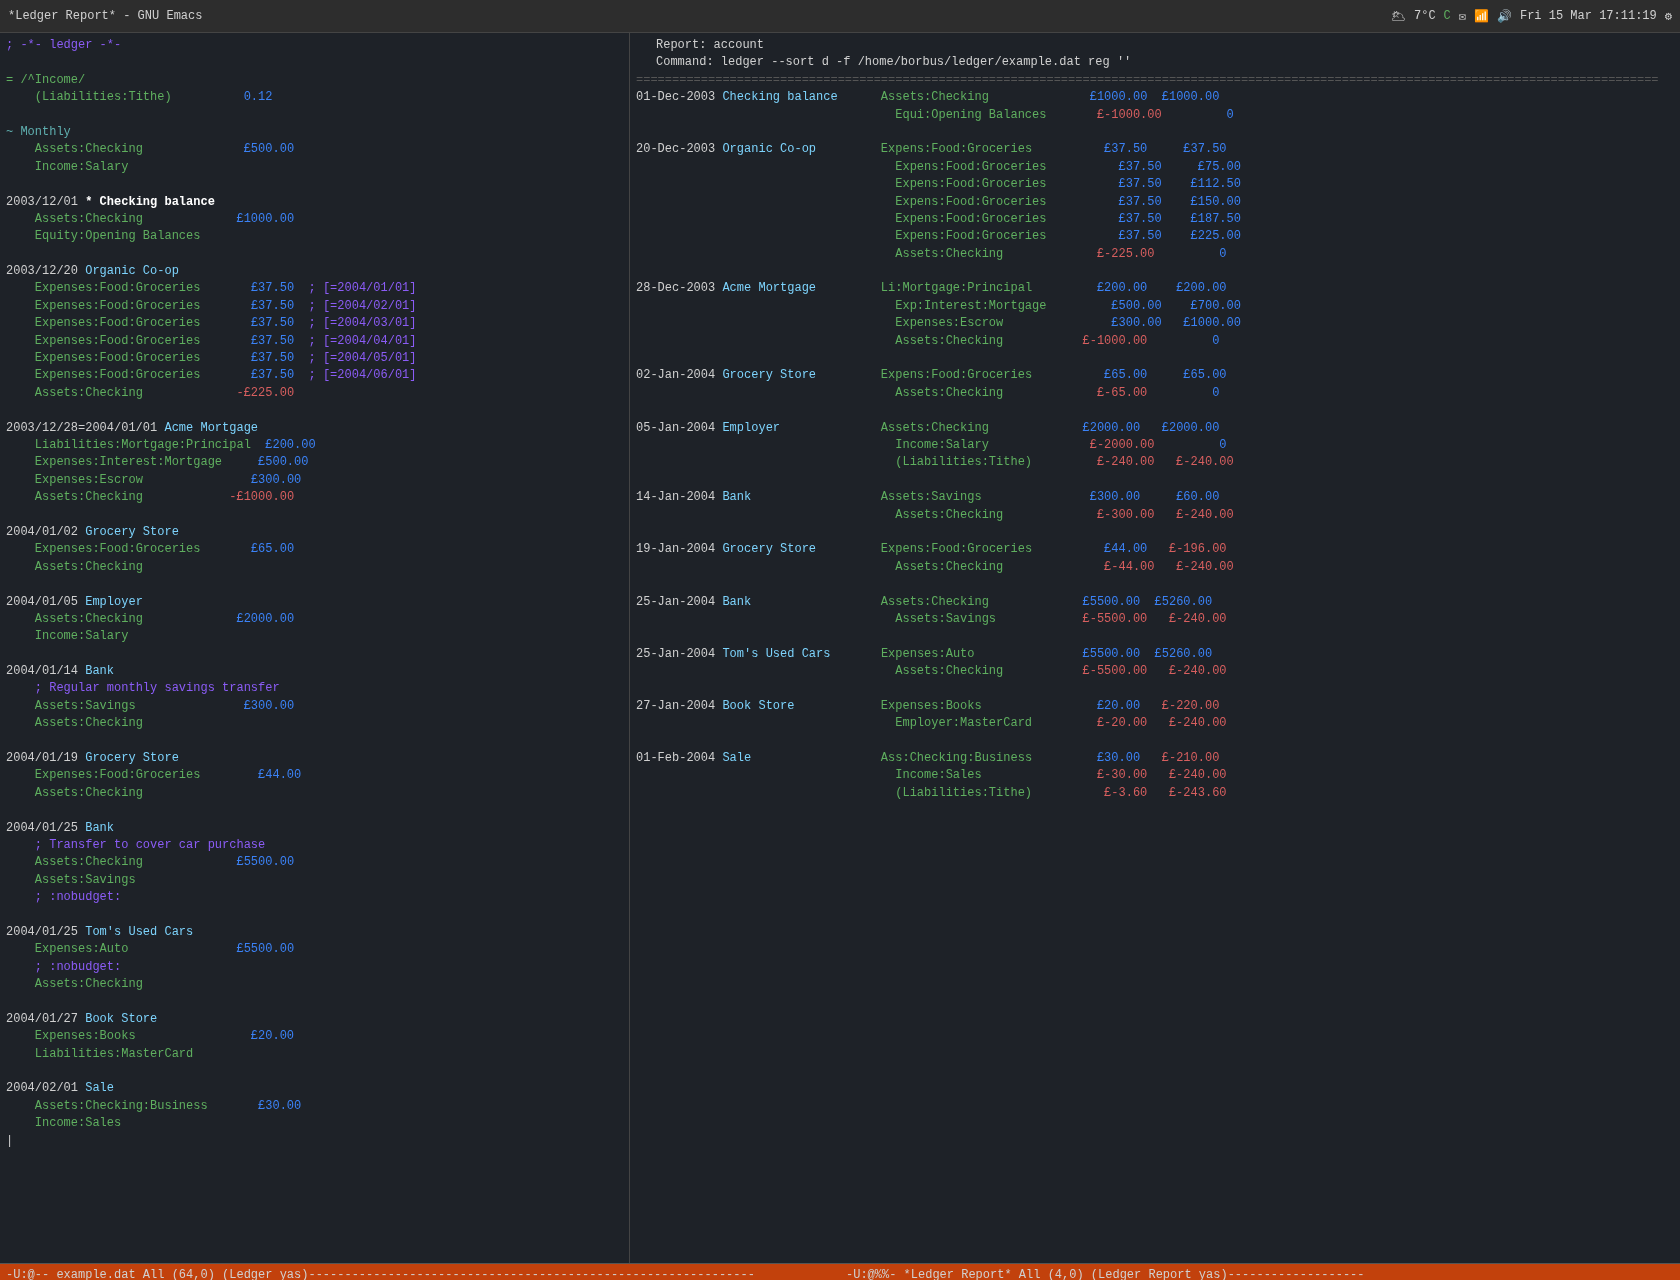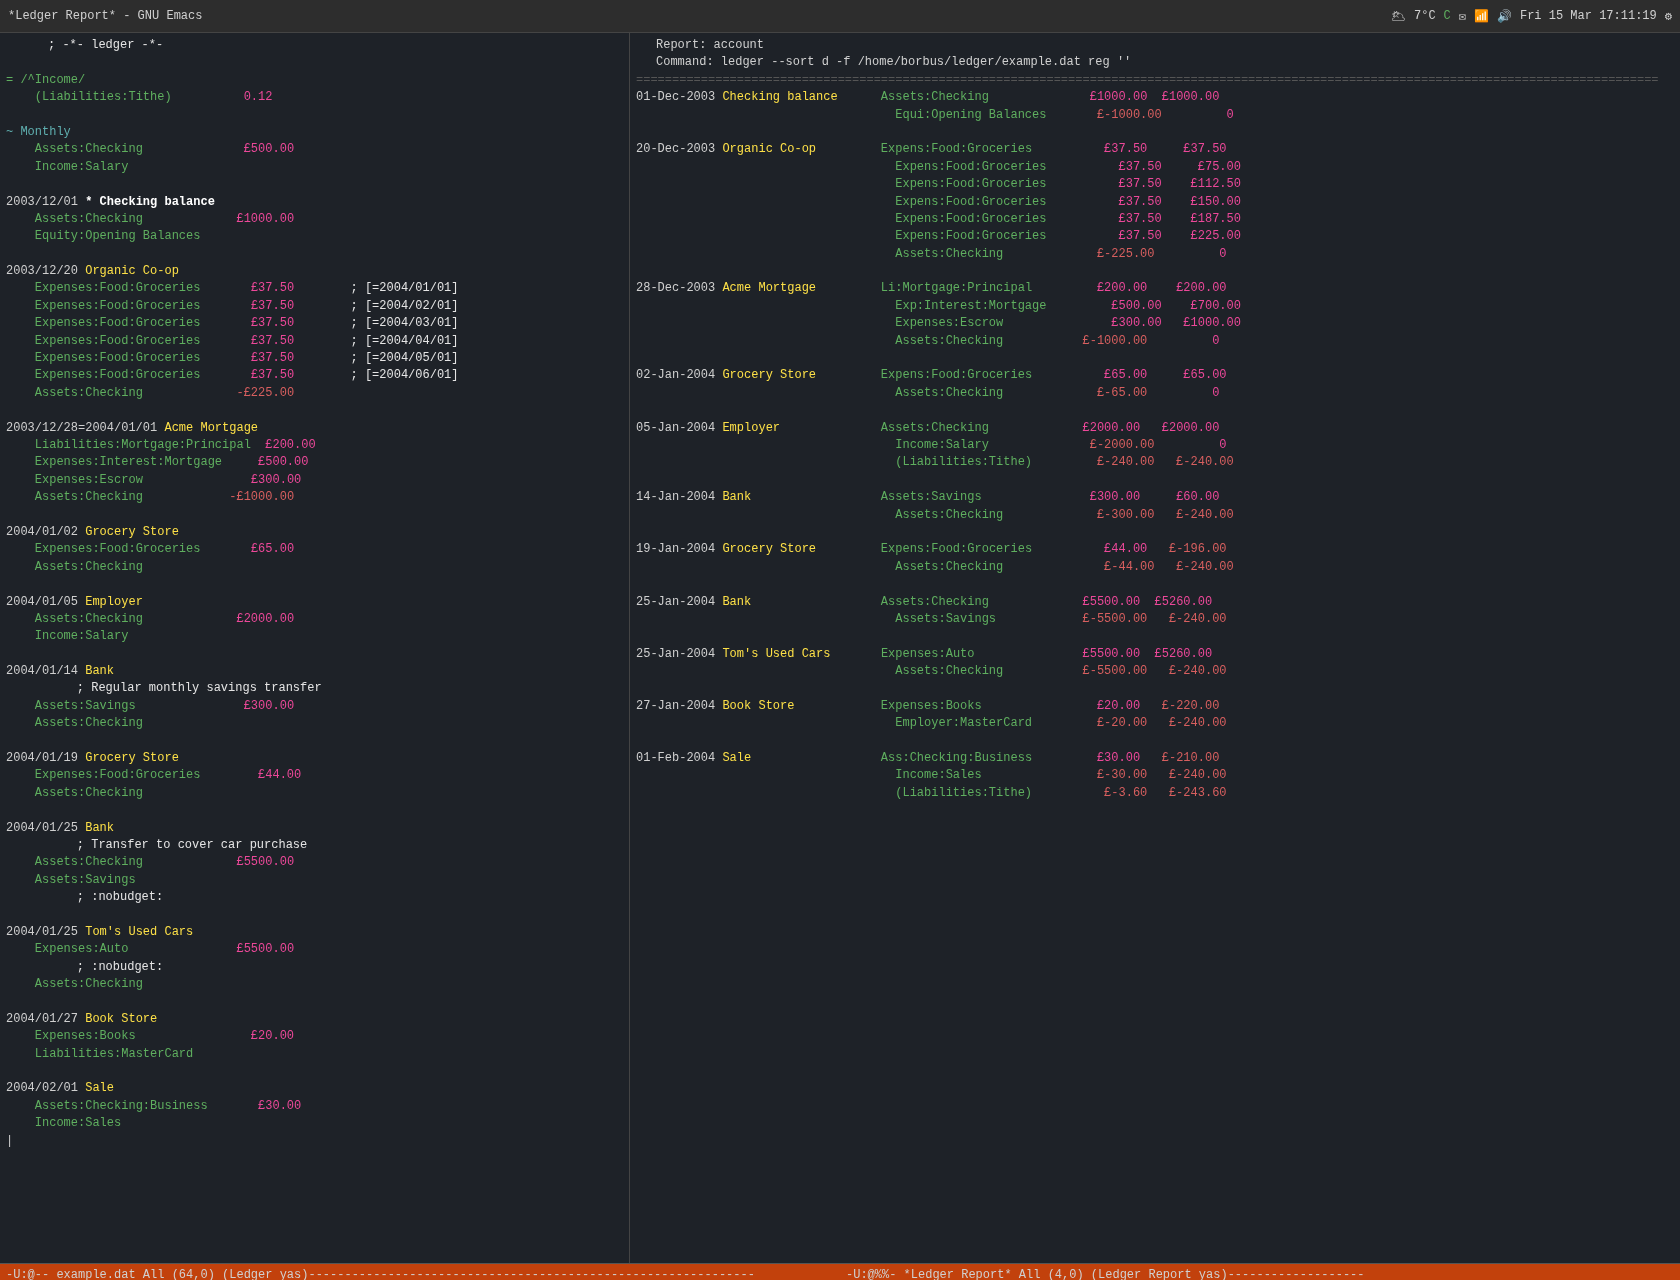--- a/index.html
+++ b/index.html
@@ -68,30 +68,30 @@
       padding: 0 6px;
       flex: 1;
     }
     #statusbar-right {
       padding: 0 6px;
       flex: 1;
     }
     .green { color: #5faf5f; }
     .cyan { color: #5fafaf; }
     .white { color: #d0d0d0; margin-left: 20px; }
-    .comment { color: #e5e5e5; margin-left: 42px; }
+    .comment { color: #8b5cf6; }
     .bold-white { color: #ffffff; font-weight: bold; }
 
     .separator { color: #555; }
     .lbl { color: #d0d0d0; }
     .acc { color: #5faf5f; }
     .num { color: #d75f5f; }
-    .num-pos { color: #ec4899; }
+    .num-pos { color: #3b82f6; }
     .date-lbl { color: #d0d0d0; }
-    .payee-lbl { color: #fde047; margin-top: 36px; }
+    .payee-lbl { color: #7dd3fc; margin-top: 36px; }
 
     pre { font-family: 'Courier New', Courier, monospace; font-size: 12px; line-height: 1.45; }
   </style>
 </head>
 <body>
 
 <div id="titlebar">
   <span>*Ledger Report* - GNU Emacs</span>
   <div id="titlebar-right">
     <span>🌥</span>

